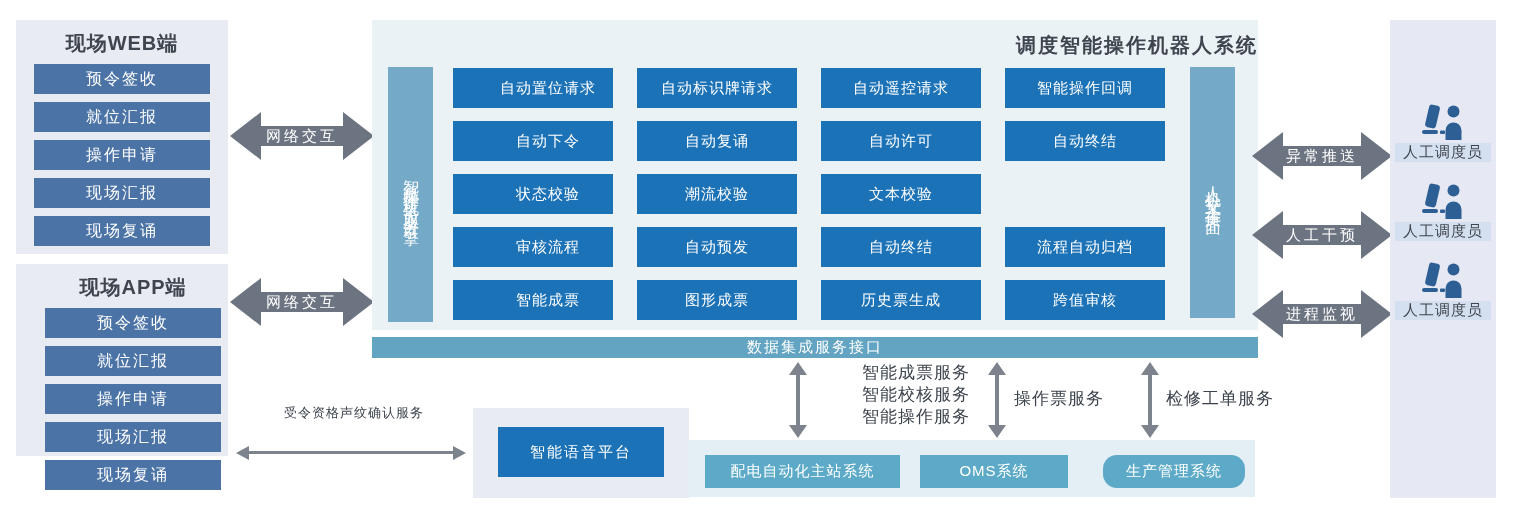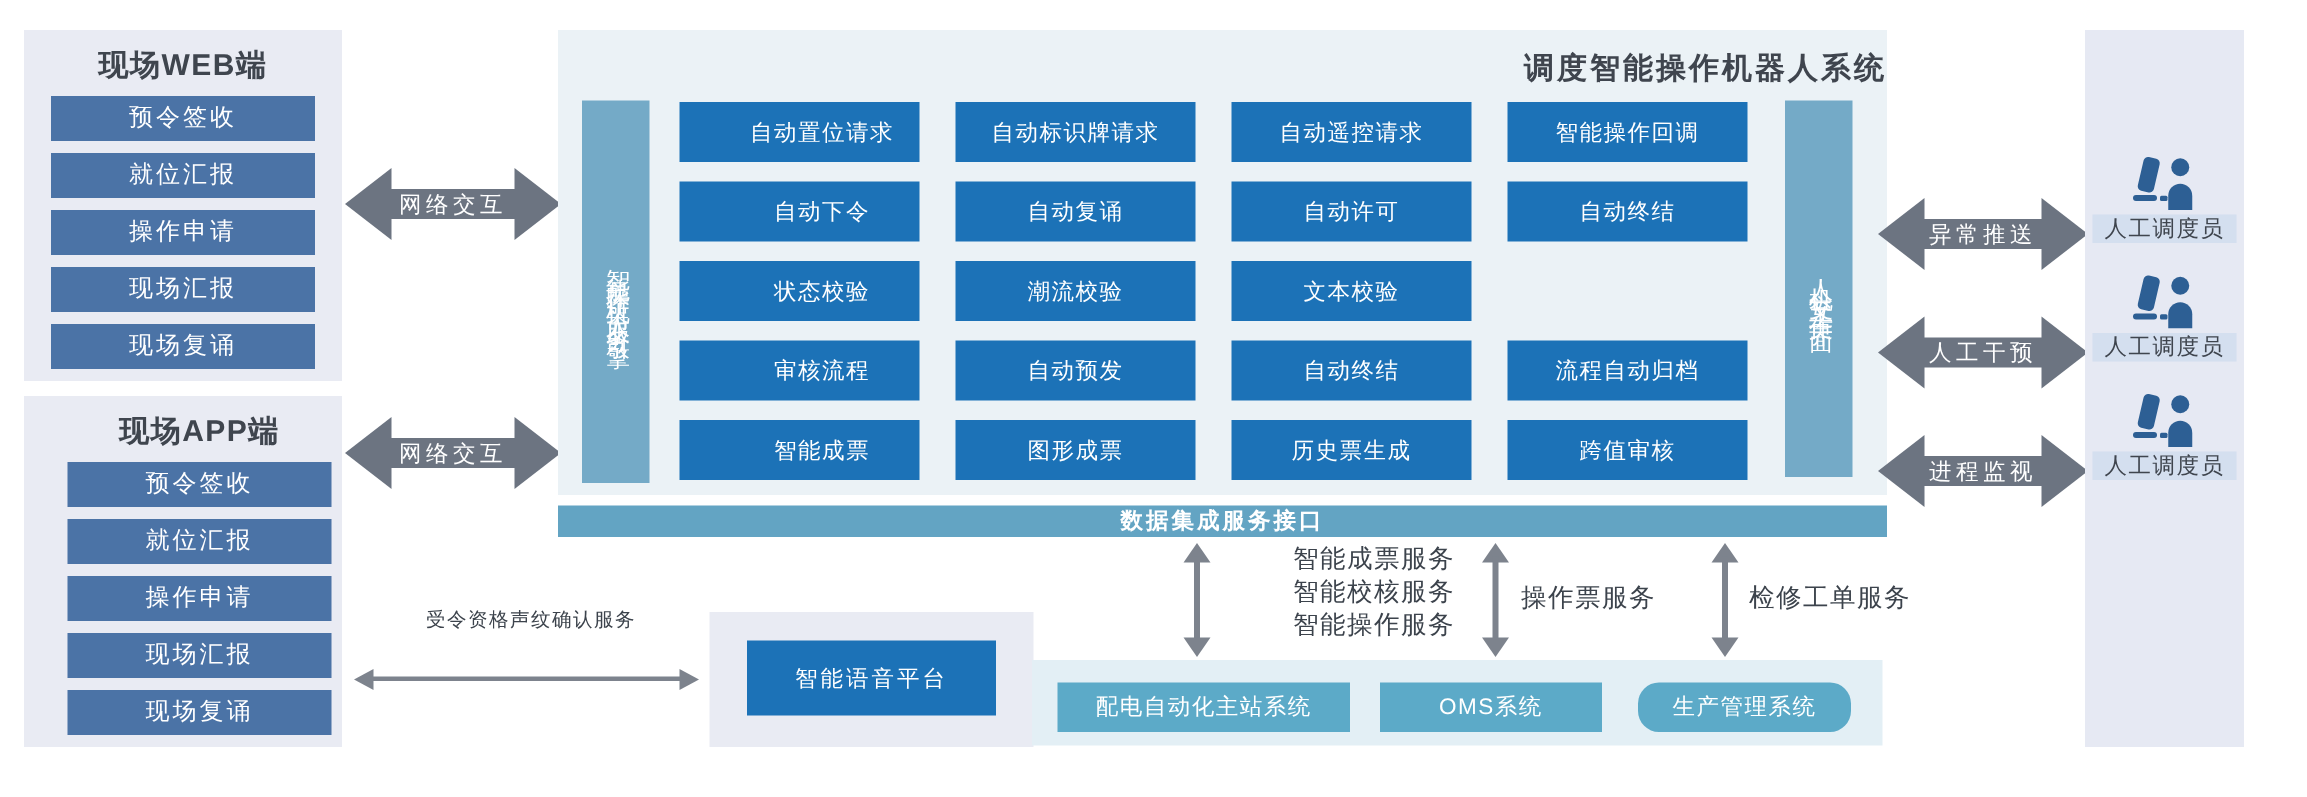--- a/index.html
+++ b/index.html
@@ -28,21 +28,21 @@
         writing-mode:vertical-lr;text-orientation:upright;letter-spacing:5px;
         display:flex;align-items:center;justify-content:center;text-align:center;}
   .engine-bar{left:388px;top:67px;height:255px;}
   .hmi-bar{left:1190px;top:67px;height:251px;}
   .cell{position:absolute;width:160px;height:40px;background:var(--button-blue);color:#fff;
         font-size:15px;font-weight:500;letter-spacing:1px;display:flex;align-items:center;justify-content:center;}
   .c0{left:453px;padding-left:30px;} .c1{left:637px;} .c2{left:821px;} .c3{left:1005px;}
   .r0{top:68px;} .r1{top:121px;} .r2{top:174px;} .r3{top:227px;} .r4{top:280px;}
 
   .bus-bar{position:absolute;left:372px;top:337px;width:886px;height:21px;background:var(--bus-blue);
-           color:#fff;font-size:15px;font-weight:700;letter-spacing:2px;
+           color:#fff;font-size:15px;font-weight:400;letter-spacing:2px;
            display:flex;align-items:center;justify-content:center;}
 
   
   .thick-arrow{position:absolute;height:48px;}
   .ta-body{position:absolute;left:30px;right:30px;top:14px;bottom:14px;background:var(--arrow-dark);
            color:#fff;font-size:15px;font-weight:500;letter-spacing:3px;
            display:flex;align-items:center;justify-content:center;}
   .ta-head{position:absolute;top:0;width:0;height:0;border-top:24px solid transparent;border-bottom:24px solid transparent;}
   .ta-head.l{left:0;border-right:31px solid var(--arrow-dark);}
   .ta-head.r{right:0;border-left:31px solid var(--arrow-dark);}
@@ -86,21 +86,21 @@
 
   <div class="panel lav side-panel" style="left:16px;top:20px;width:212px;height:234px;">
     <div class="panel-title">现场WEB端</div>
     <div class="steel-btn">预令签收</div>
     <div class="steel-btn">就位汇报</div>
     <div class="steel-btn">操作申请</div>
     <div class="steel-btn">现场汇报</div>
     <div class="steel-btn">现场复诵</div>
   </div>
 
-  <div class="panel lav side-panel" style="left:16px;top:264px;width:212px;height:234px;padding-left:22px;">
+  <div class="panel lav side-panel" style="left:16px;top:264px;width:212px;height:192px;padding-left:22px;">
     <div class="panel-title">现场APP端</div>
     <div class="steel-btn">预令签收</div>
     <div class="steel-btn">就位汇报</div>
     <div class="steel-btn">操作申请</div>
     <div class="steel-btn">现场汇报</div>
     <div class="steel-btn">现场复诵</div>
   </div>
 
   <div class="thick-arrow" style="left:230px;top:112px;width:144px;">
     <div class="ta-head l"></div>
@@ -230,16 +230,16 @@
     <div class="va-line"></div>
     <div class="va-head d"></div>
   </div>
   <div class="svc-label" style="left:1166px;top:388px;">
     <div>检修工单服务</div>
   </div>
 
   <div class="panel systems-panel">
     <div class="sys-btn" style="left:17px;width:195px;">配电自动化主站系统</div>
     <div class="sys-btn" style="left:232px;width:148px;">OMS系统</div>
-    <div class="sys-btn" style="left:404px;width:142px;border-radius:14px;">生产管理系统</div>
+    <div class="sys-btn" style="left:415px;width:142px;border-radius:14px;">生产管理系统</div>
   </div>
 
 </div>
 
 </body></html>

